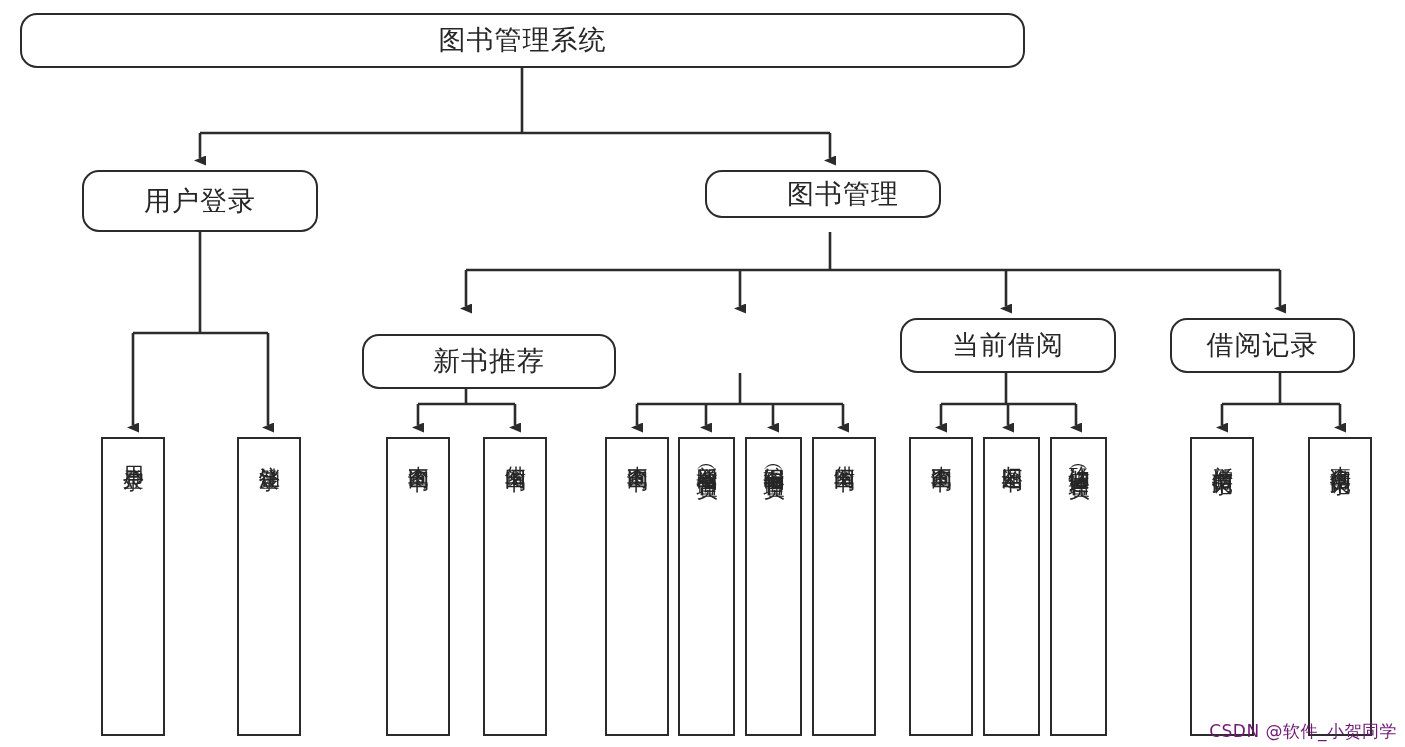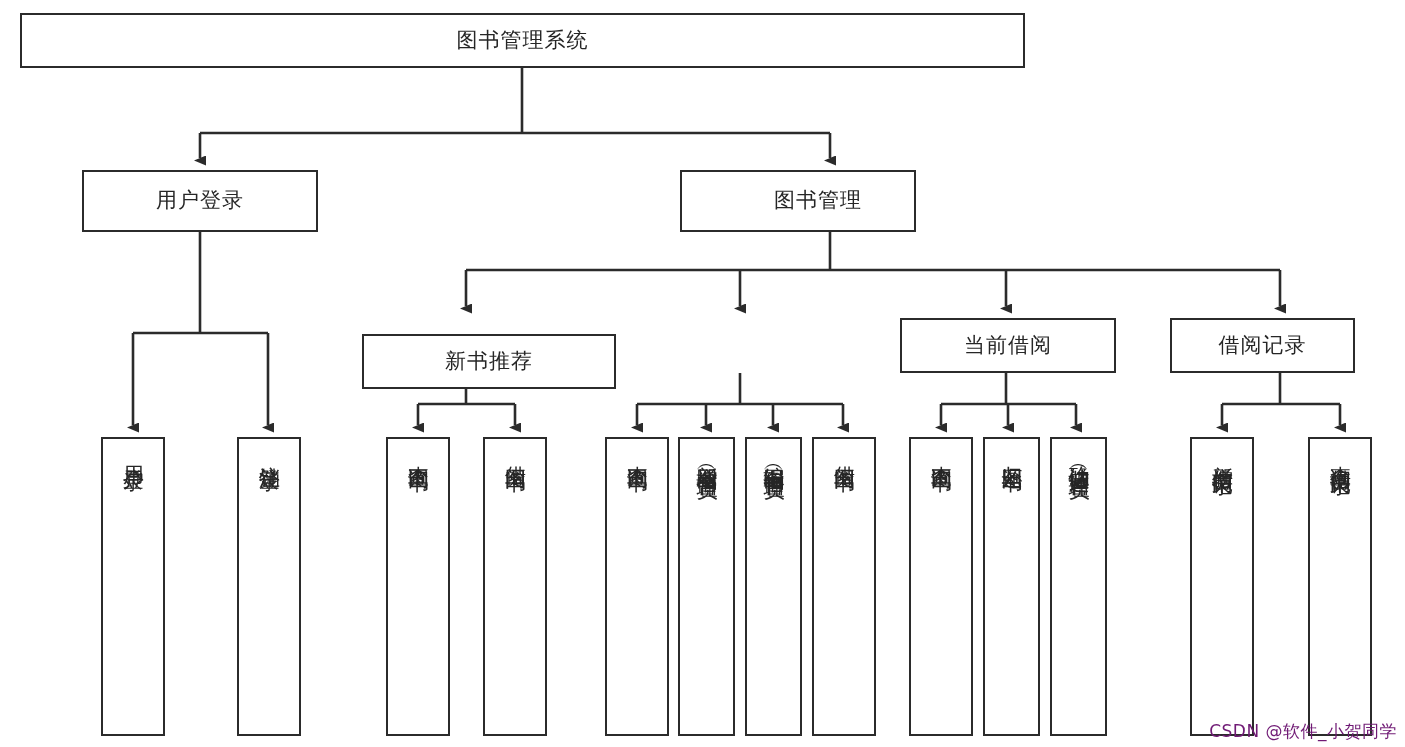--- a/index.html
+++ b/index.html
@@ -29,23 +29,24 @@
     box-sizing: border-box;
     border: 2px solid #2b2b2b;
     background: #ffffff;
     display: flex;
     align-items: center;
     justify-content: center;
     color: #262626;
     z-index: 2;
   }
   .node.h {
-    font-size: 21px;
+    font-size: 27px;
     letter-spacing: 1px;
     line-height: 1.2;
+    border-radius: 17px;
   }
   .node.v {
     padding-top: 10px;
     align-items: flex-start;
   }
   .node.v .vtext {
     writing-mode: vertical-rl;
     text-orientation: upright;
     font-size: 21px;
     line-height: 1.18;
@@ -115,21 +116,21 @@
       <path d="M1280,373 L1280,404"></path>
       <path d="M1222,404 L1340,404"></path>
       <path d="M1222,404 L1222,425" marker-end="url(#arrow)"></path>
       <path d="M1340,404 L1340,425" marker-end="url(#arrow)"></path>
     </g>
   </svg>
 
   <div class="node h" style="left:20px; top:13px; width:1005px; height:55px;">图书管理系统</div>
 
   <div class="node h" style="left:82px; top:170px; width:236px; height:62px;">用户登录</div>
-  <div class="node h" style="left:680px; top:170px; width:236px; height:62px;padding-left:40px;">图书管理</div>
+  <div class="node h" style="left:705px; top:170px; width:236px; height:48px;padding-left:40px;">图书管理</div>
 
   <div class="node h" style="left:362px; top:334px; width:254px; height:55px;">新书推荐</div>
   <div class="node h" style="left:900px; top:318px; width:216px; height:55px;">当前借阅</div>
   <div class="node h" style="left:1170px; top:318px; width:185px; height:55px;">借阅记录</div>
 
   <div class="node v" style="left:101px; top:437px; width:64px; height:299px;">
     <span class="vtext">用户登录</span>
   </div>
   <div class="node v" style="left:237px; top:437px; width:64px; height:299px;">
     <span class="vtext">注销登录</span>

